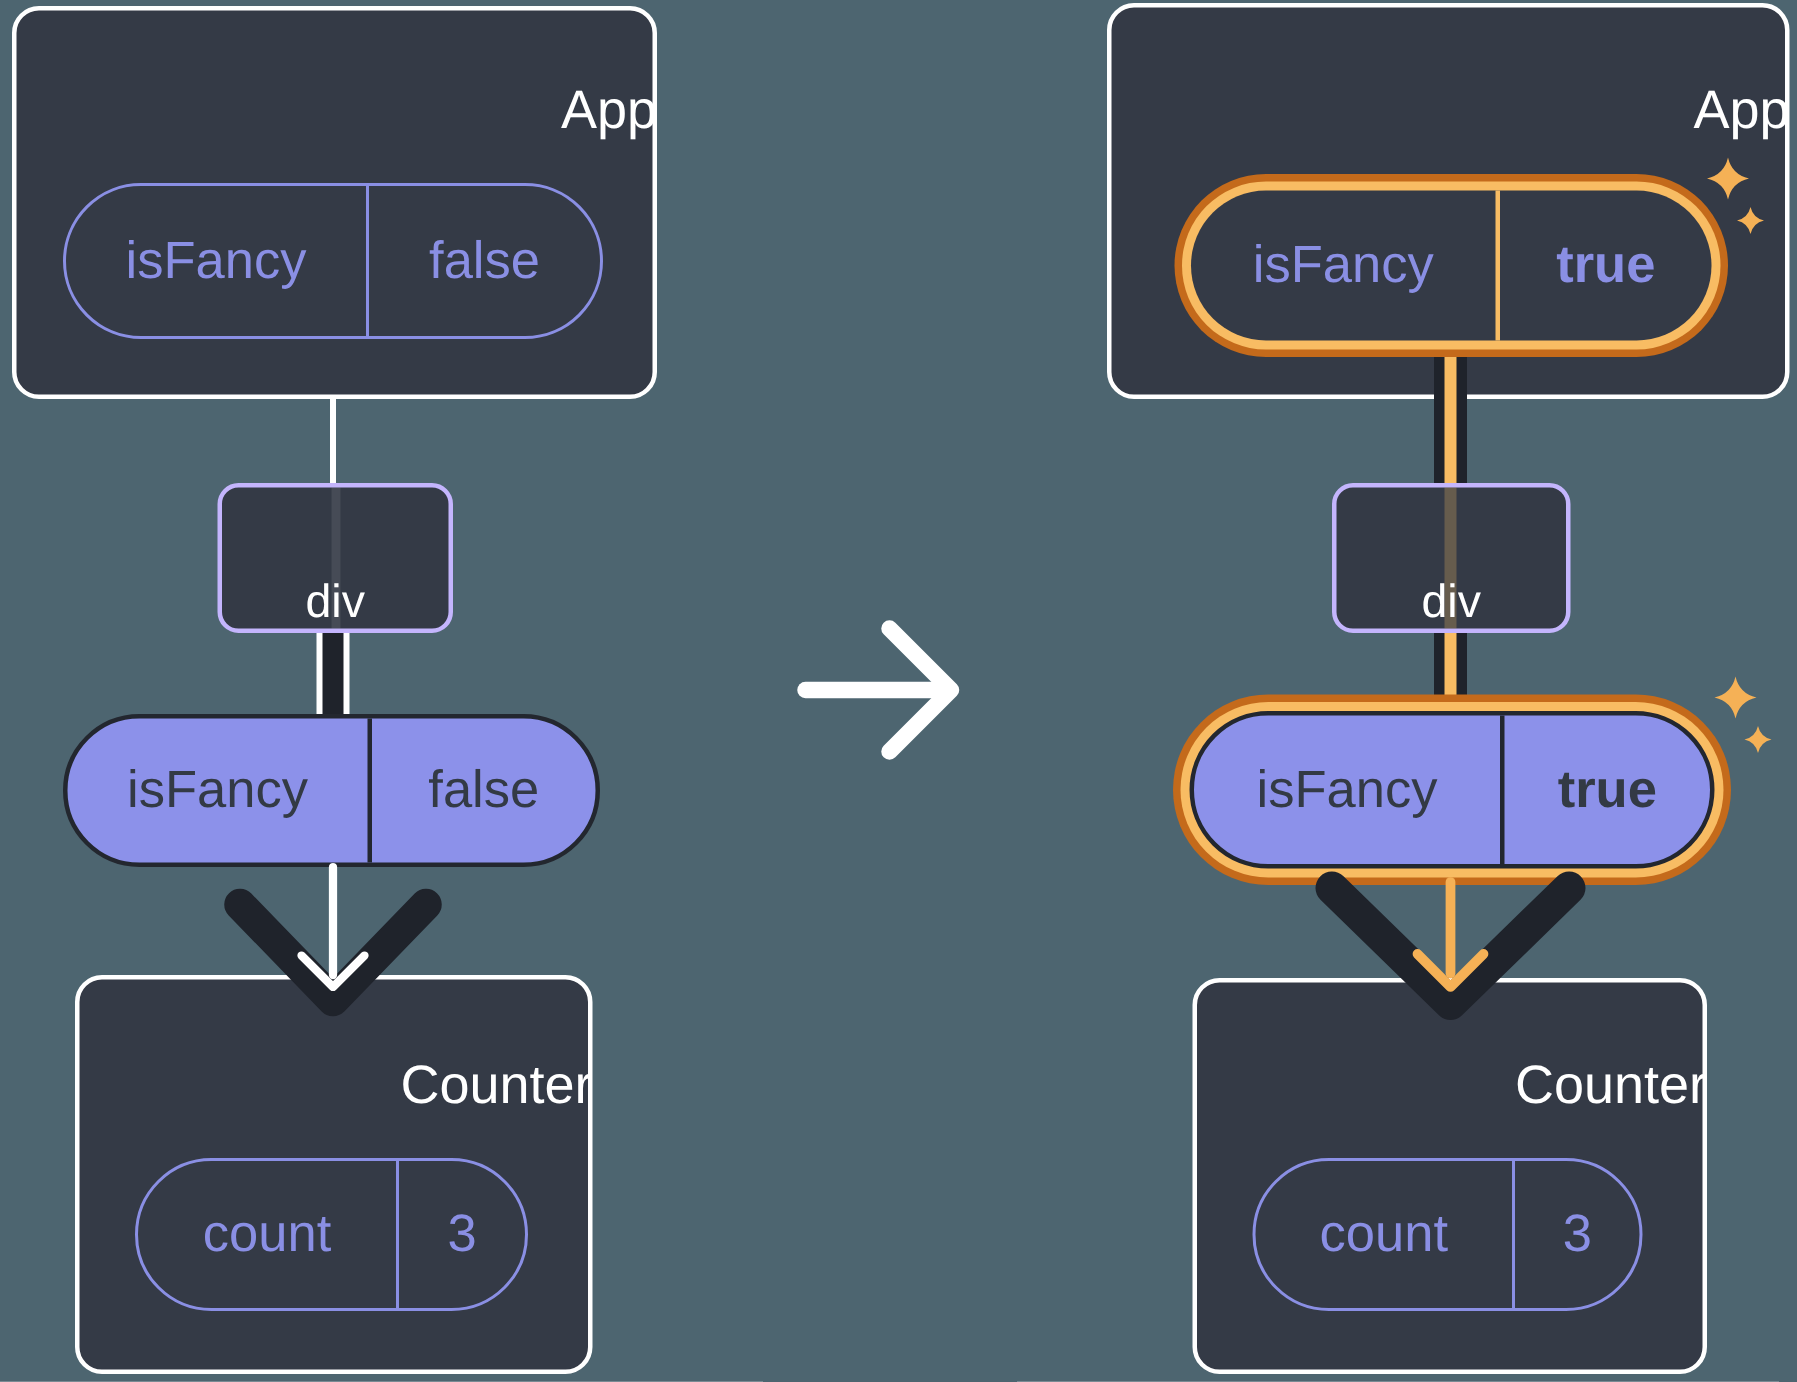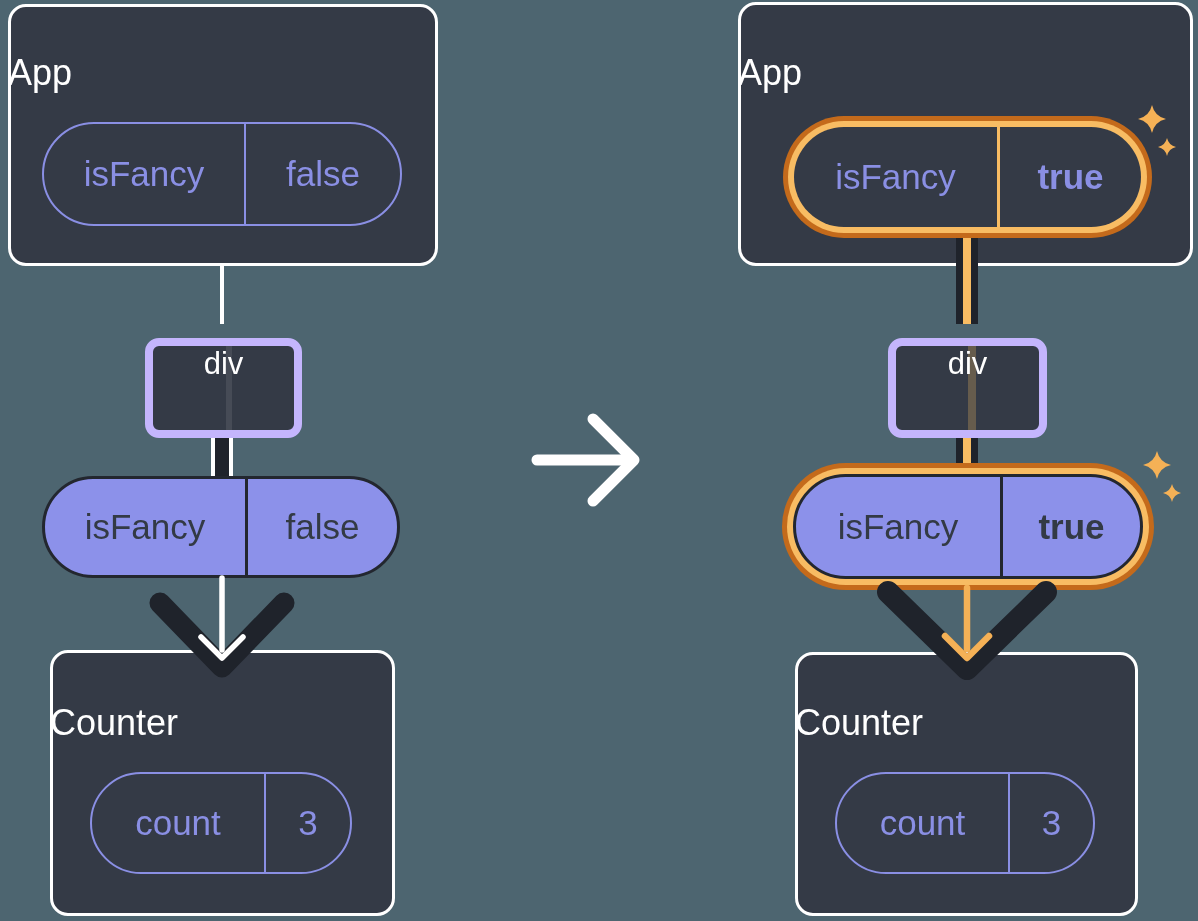--- a/index.html
+++ b/index.html
@@ -16,31 +16,31 @@
   .comp-box{
     position:absolute;
     background:#343a46;
     border:3px solid #ffffff;
     border-radius:18px;
     z-index:1;
   }
   .node-box{
     position:absolute;
     background:#343a46;
-    border:8px solid #c4b5fd;
+    border:3px solid #c4b5fd;
     border-radius:14px;
     z-index:3;
-    display:flex;align-items:flex-start;justify-content:center;margin-top:16px;
+    display:flex;align-items:flex-end;justify-content:center;
   }
   .comp-title{
     position:absolute;
     color:#ffffff;
     font-size:36px;
     font-weight:500;
-    text-align:left;
+    text-align:right;
     z-index:2;
   }
   .node-label{
     position:relative;
     color:#ffffff;
     font-size:31px;
     font-weight:500;
     z-index:2;
   }
   .stripe{position:absolute;top:0;bottom:0;z-index:1;}

